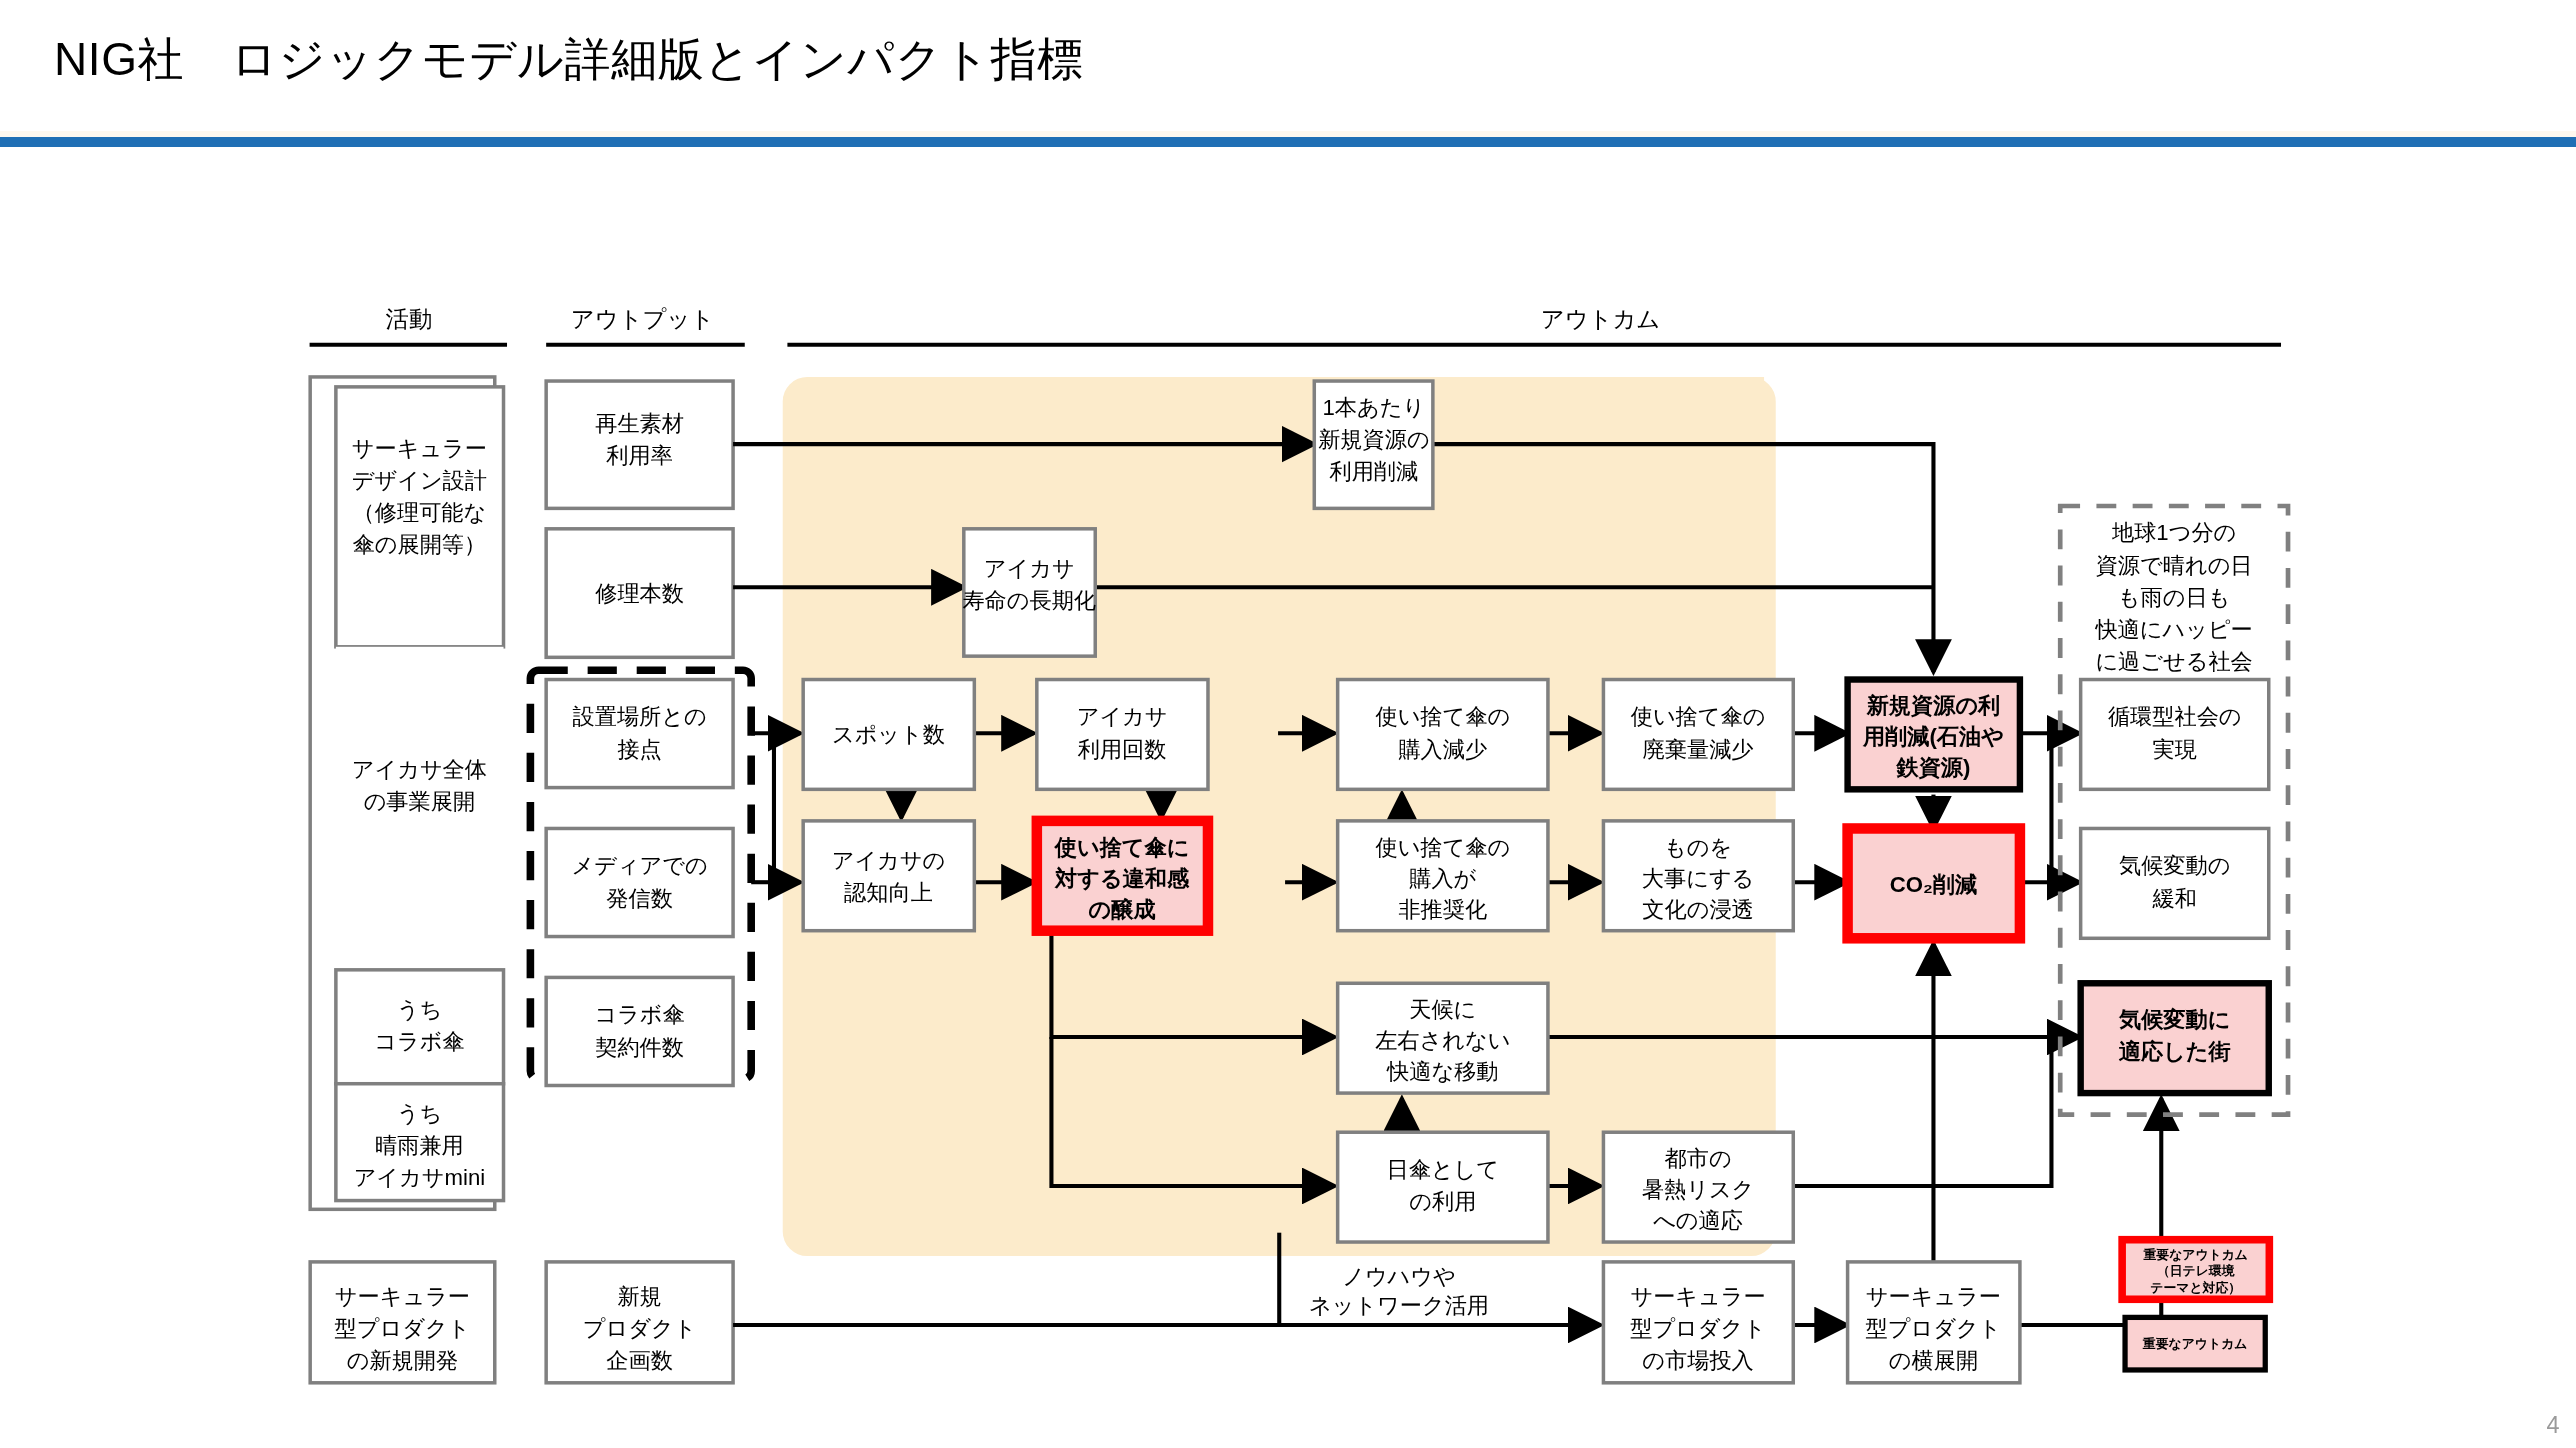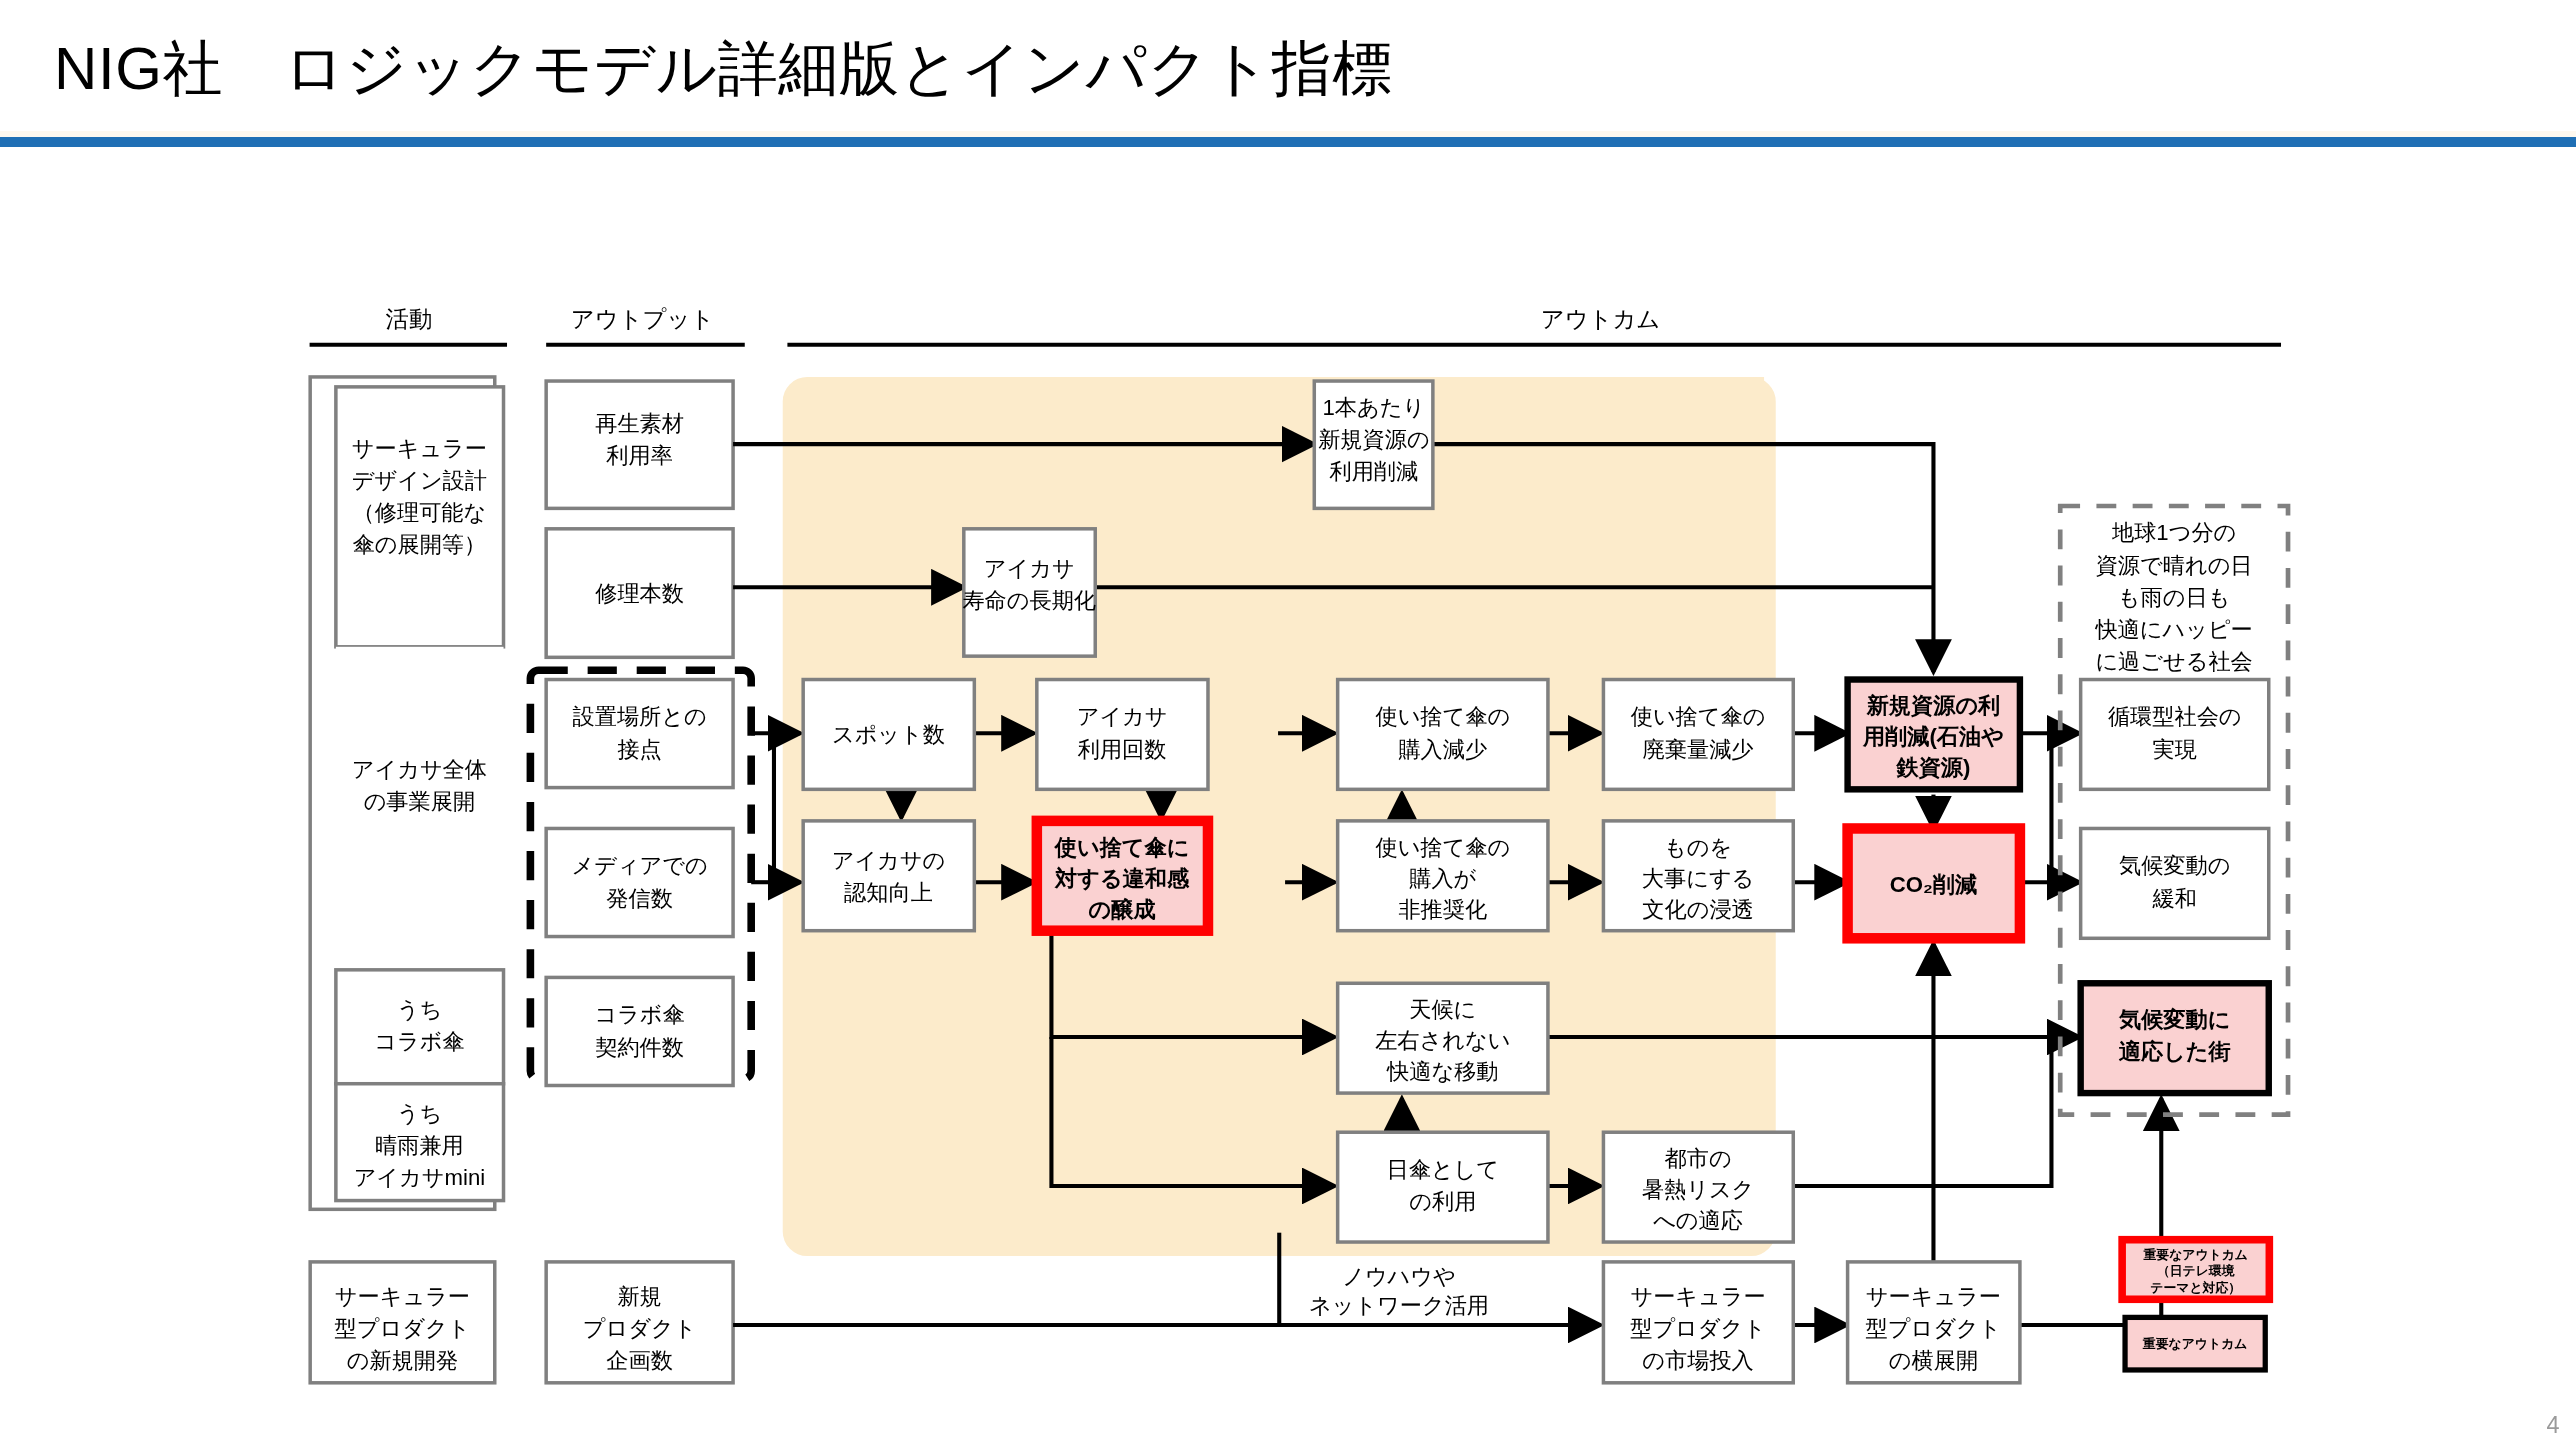--- a/index.html
+++ b/index.html
@@ -1,21 +1,21 @@
 <!DOCTYPE html>
 <html style="font-size:9.3px"><head>
 <meta charset="utf-8">
 <style>
   html,body{margin:0;padding:0;background:#ffffff;}
   body{width:2576px;height:1449px;position:relative;
        font-family:"Liberation Sans","DejaVu Sans",sans-serif;color:#000;}
   #slide{position:absolute;inset:0;overflow:hidden;background:#fff;}
 
   
-  #title{position:absolute;left:54px;top:29px;font-size:60px;letter-spacing:0.6px;
+  #title{position:absolute;left:54px;top:29px;font-size:46px;letter-spacing:0.6px;
          color:#000;white-space:nowrap;}
   #title-rule{position:absolute;left:0;top:137px;width:2576px;height:10px;background:#1F6FB5;}
   #title-rule-soft{position:absolute;left:0;top:131px;width:2576px;height:5.8px;background:#FDF8EF;}
 
   #page-num{position:absolute;right:16.4px;bottom:10.5px;font-size:23.4px;color:#9a9a9a;}
 
   
   svg#canvas{position:absolute;left:0;top:0;width:2576px;height:1449px;}
 
   

